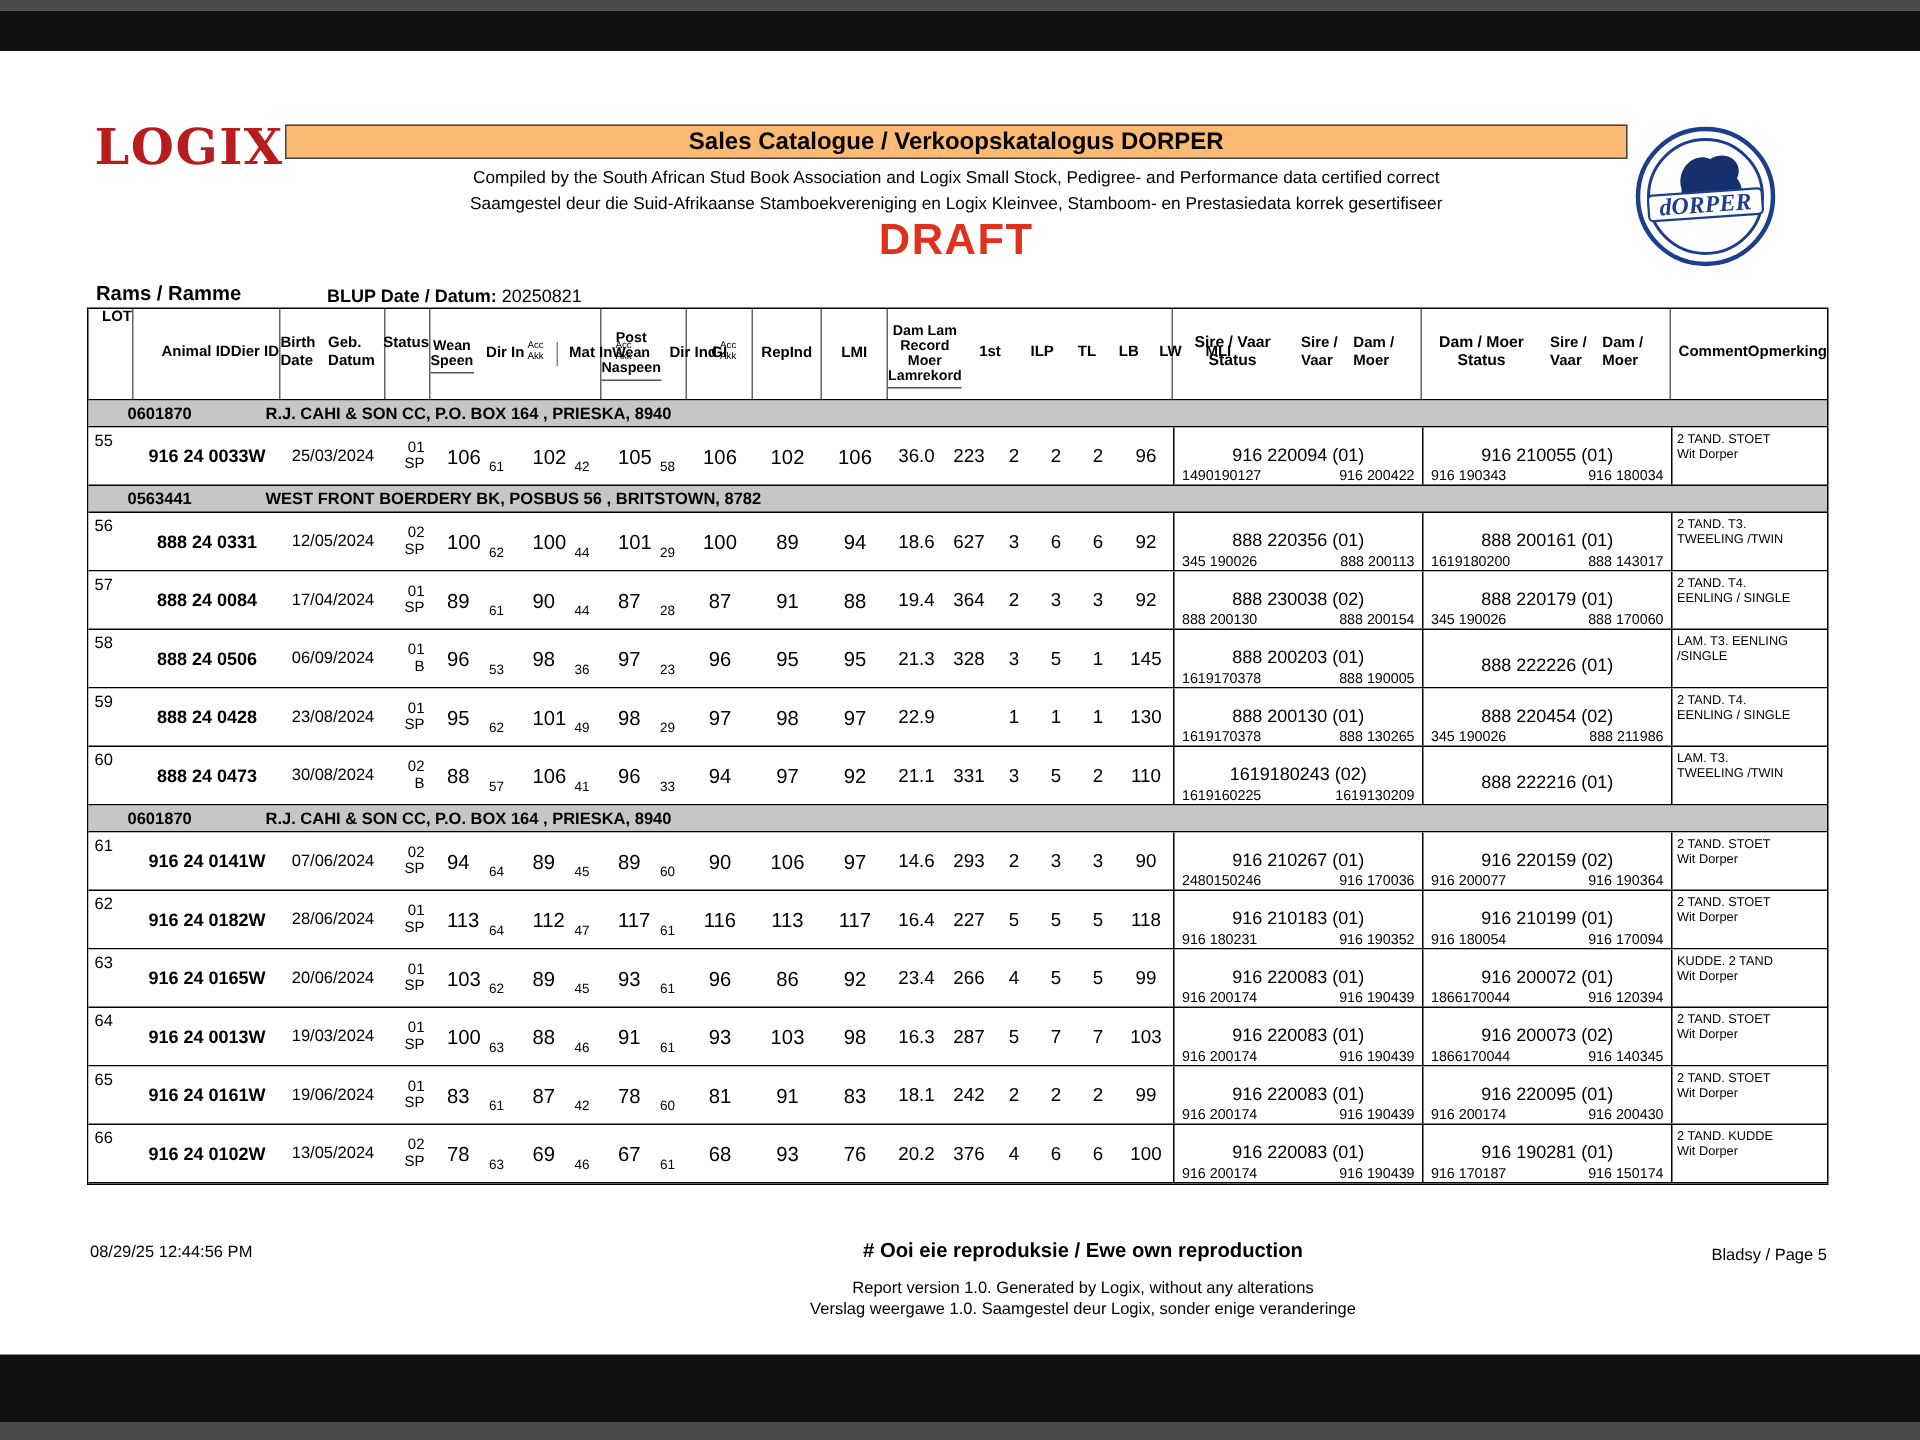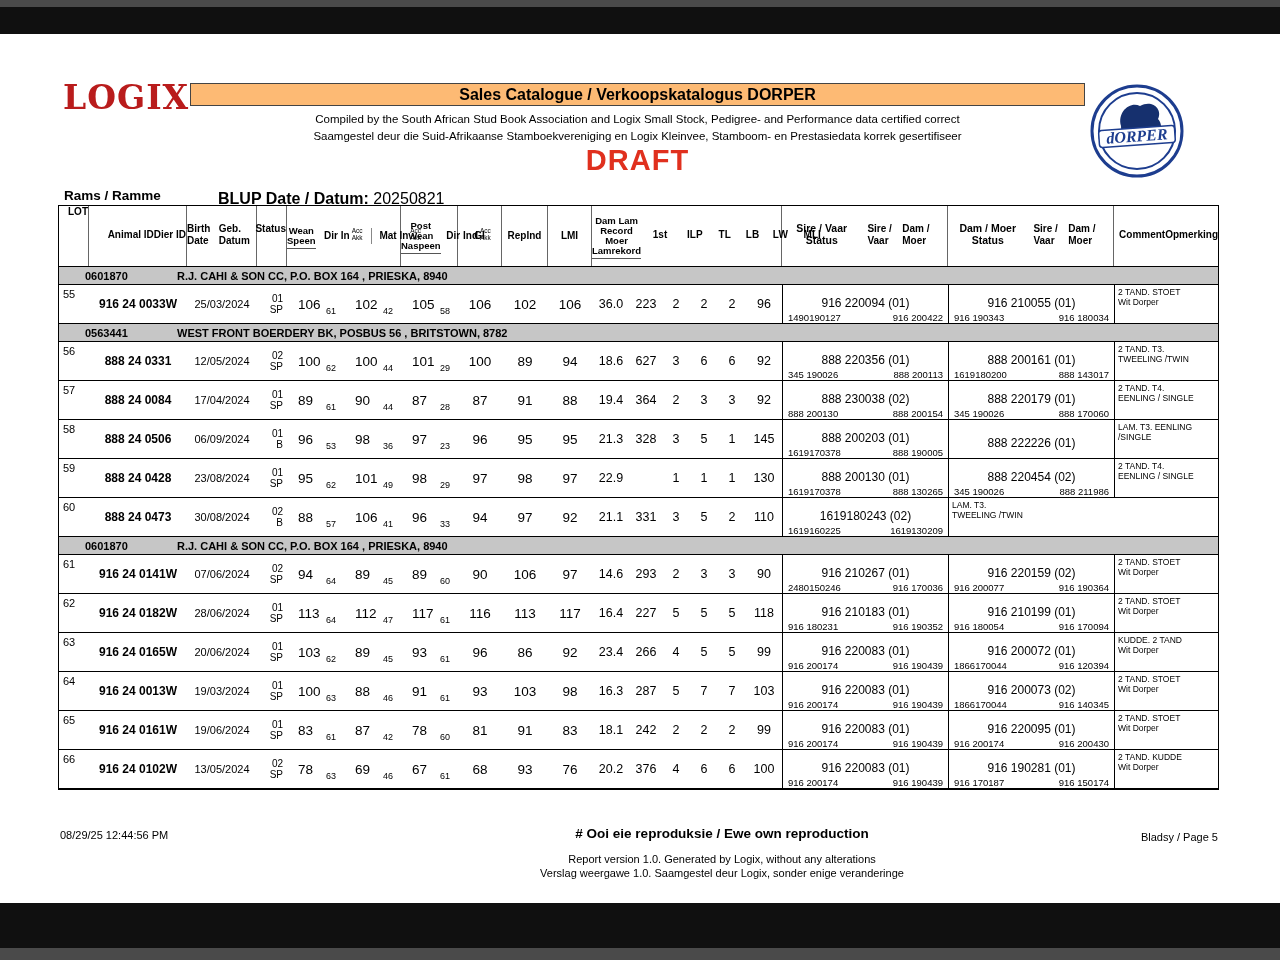--- a/index.html
+++ b/index.html
@@ -11,21 +11,21 @@
   .bar-bottom-outer{top:948px;height:12px;background:#4a4a4a;}
 
   .logo{position:absolute;left:63px;top:78px;font-family:"DejaVu Serif",serif;font-weight:bold;font-size:33px;letter-spacing:1px;color:#b91c1c;}
   .title-bar{position:absolute;left:190px;top:83px;width:895px;height:23px;background:#fdba74;border:1px solid #444;display:flex;align-items:center;justify-content:center;font-size:16px;font-weight:bold;box-sizing:border-box;}
   .sub1{position:absolute;left:190px;top:113px;width:895px;text-align:center;font-size:11.5px;}
   .sub2{position:absolute;left:190px;top:130px;width:895px;text-align:center;font-size:11.5px;}
   .draft{position:absolute;left:190px;top:144px;width:895px;text-align:center;font-size:29px;font-weight:bold;letter-spacing:1px;color:#e0301e;}
   .dorper{position:absolute;left:1090px;top:84px;width:94px;height:94px;}
 
   .rams{position:absolute;left:64px;top:188px;font-size:13.5px;font-weight:bold;}
-  .blup{position:absolute;left:218px;top:190px;font-size:16px;text-align:center;}
+  .blup{position:absolute;left:218px;top:190px;font-size:12px;text-align:center;}
   .blup b{font-weight:bold;}
 
   .catalogue{position:absolute;left:58px;top:205px;width:1161px;border:1px solid #000;box-sizing:border-box;}
 
   
   .thead{display:flex;height:60px;border-bottom:1px solid #000;font-weight:bold;}
   .hc{box-sizing:border-box;border-right:1px solid #666;display:flex;flex-direction:row;align-items:center;justify-content:flex-end;padding-bottom:2px;font-size:10px;line-height:12px;}
   .hc:last-child{border-right:none;}
   .c-lot{width:30px;align-items:flex-start;padding-left:3px;}
   .c-animal{width:98px;}
@@ -518,20 +518,27 @@
     <div class="cell d-lb small-num">5</div>
     <div class="cell d-lw small-num">2</div>
     <div class="cell d-mli small-num">110</div>
     <div class="cell d-sire">
       <div class="sd-main">1619180243 (02)</div>
       <div class="sd-sub">
         <span>1619160225</span>
         <span>1619130209</span>
       </div>
     </div>
+    <div class="cell d-dam">
+      <div class="sd-main">888 222216 (01)</div>
+      <div class="sd-sub">
+        <span></span>
+        <span></span>
+      </div>
+    </div>
     <div class="cell d-comment">
       <div>LAM. T3.</div>
       <div>TWEELING /TWIN</div>
     </div>
   </div>
 
   <div class="grow">
     <span class="g-id">0601870</span>
     <span class="g-name">R.J. CAHI &amp; SON CC, P.O. BOX 164 , PRIESKA, 8940</span>
   </div>

